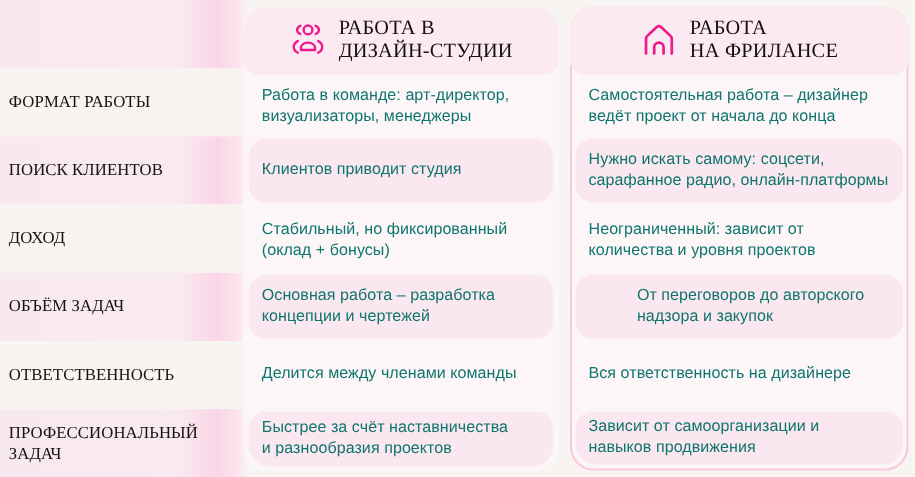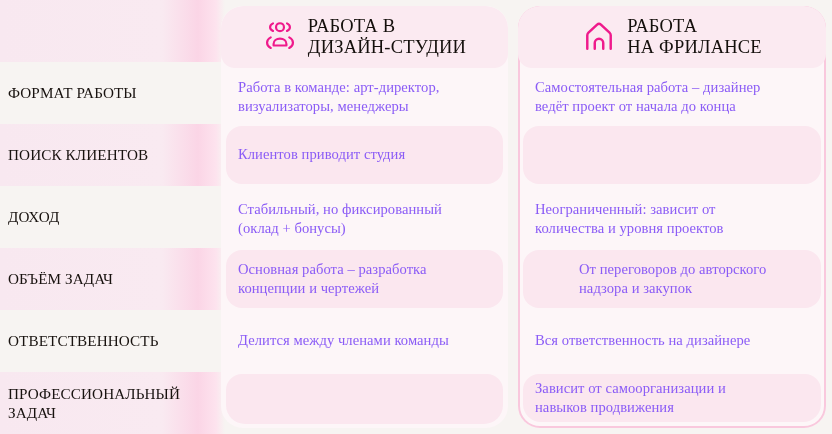--- a/index.html
+++ b/index.html
@@ -115,26 +115,26 @@
     left: 5px;
     right: 5px;
     border-radius: 16px;
   }
   .band.tint { background: #fbe7ef; }
 
   .cell-text {
     position: absolute;
     display: flex;
     align-items: center;
-    color: #8b5cf6;
+    color: #0f766e;
     font-size: 14.6px;
     line-height: 1.33;
     letter-spacing: 0.05px;
     white-space: pre-line;
-    font-family: Liberation Serif, serif;
+    font-family: Liberation Sans, sans-serif;
   }
   #card-studio .cell-text { left: 17px; width: 258px; }
   #card-freelance .cell-text { left: 17px; width: 283px; }
 </style>
 </head>
 <body>
 
 <div id="board">
 
   <div class="stripes">
@@ -187,39 +187,43 @@
     </div>
 
     <div class="cell-text" style="top:62px;height:58px;">Работа в команде: арт-директор,
 визуализаторы, менеджеры</div>
     <div class="cell-text" style="top:120px;height:58px;">Клиентов приводит студия</div>
     <div class="cell-text" style="top:184px;height:58px;">Стабильный, но фиксированный
 (оклад + бонусы)</div>
     <div class="cell-text" style="top:244px;height:58px;">Основная работа – разработка
 концепции и чертежей</div>
     <div class="cell-text" style="top:306px;height:58px;">Делится между членами команды</div>
+    <div class="cell-text" style="top:368px;height:50px;">Быстрее за счёт наставничества
+и разнообразия проектов</div>
   </div>
 
   <div class="card" id="card-freelance">
 
     <div class="band tint" style="top:120px;height:58px;"></div>
     <div class="band tint" style="top:244px;height:58px;"></div>
     <div class="band tint" style="top:368px;height:48px;border-radius:16px 16px 18px 18px;"></div>
 
     <div class="card-head">
       <svg class="head-icon" viewBox="0 0 36 36" fill="none">
         <path d="M5.6 30.4V16.2c0-1.1 .45-2.1 1.25-2.85L16.0 4.9c1.1-1.05 2.9-1.05 4.0 0l9.15 8.45c.8 .75 1.25 1.75 1.25 2.85v14.2" stroke="#ef1a8c" stroke-width="2.6" stroke-linecap="round" stroke-linejoin="round"></path>
         <path d="M13.5 30.4v-6.0a4.5 4.5 0 0 1 9 0v6.0" stroke="#ef1a8c" stroke-width="2.6" stroke-linecap="round" stroke-linejoin="round"></path>
       </svg>
       <div class="head-text">РАБОТА
 НА ФРИЛАНСЕ</div>
     </div>
 
     <div class="cell-text" style="top:62px;height:58px;">Самостоятельная работа – дизайнер
 ведёт проект от начала до конца</div>
+    <div class="cell-text" style="top:120px;height:58px;">Нужно искать самому: соцсети,
+сарафанное радио, онлайн-платформы</div>
     <div class="cell-text" style="top:184px;height:58px;">Неограниченный: зависит от
 количества и уровня проектов</div>
     <div class="cell-text" style="top:244px;height:58px;margin-left:44px;">От переговоров до авторского
 надзора и закупок</div>
     <div class="cell-text" style="top:306px;height:58px;">Вся ответственность на дизайнере</div>
     <div class="cell-text" style="top:368px;height:48px;">Зависит от самоорганизации и
 навыков продвижения</div>
   </div>
 
 </div>

